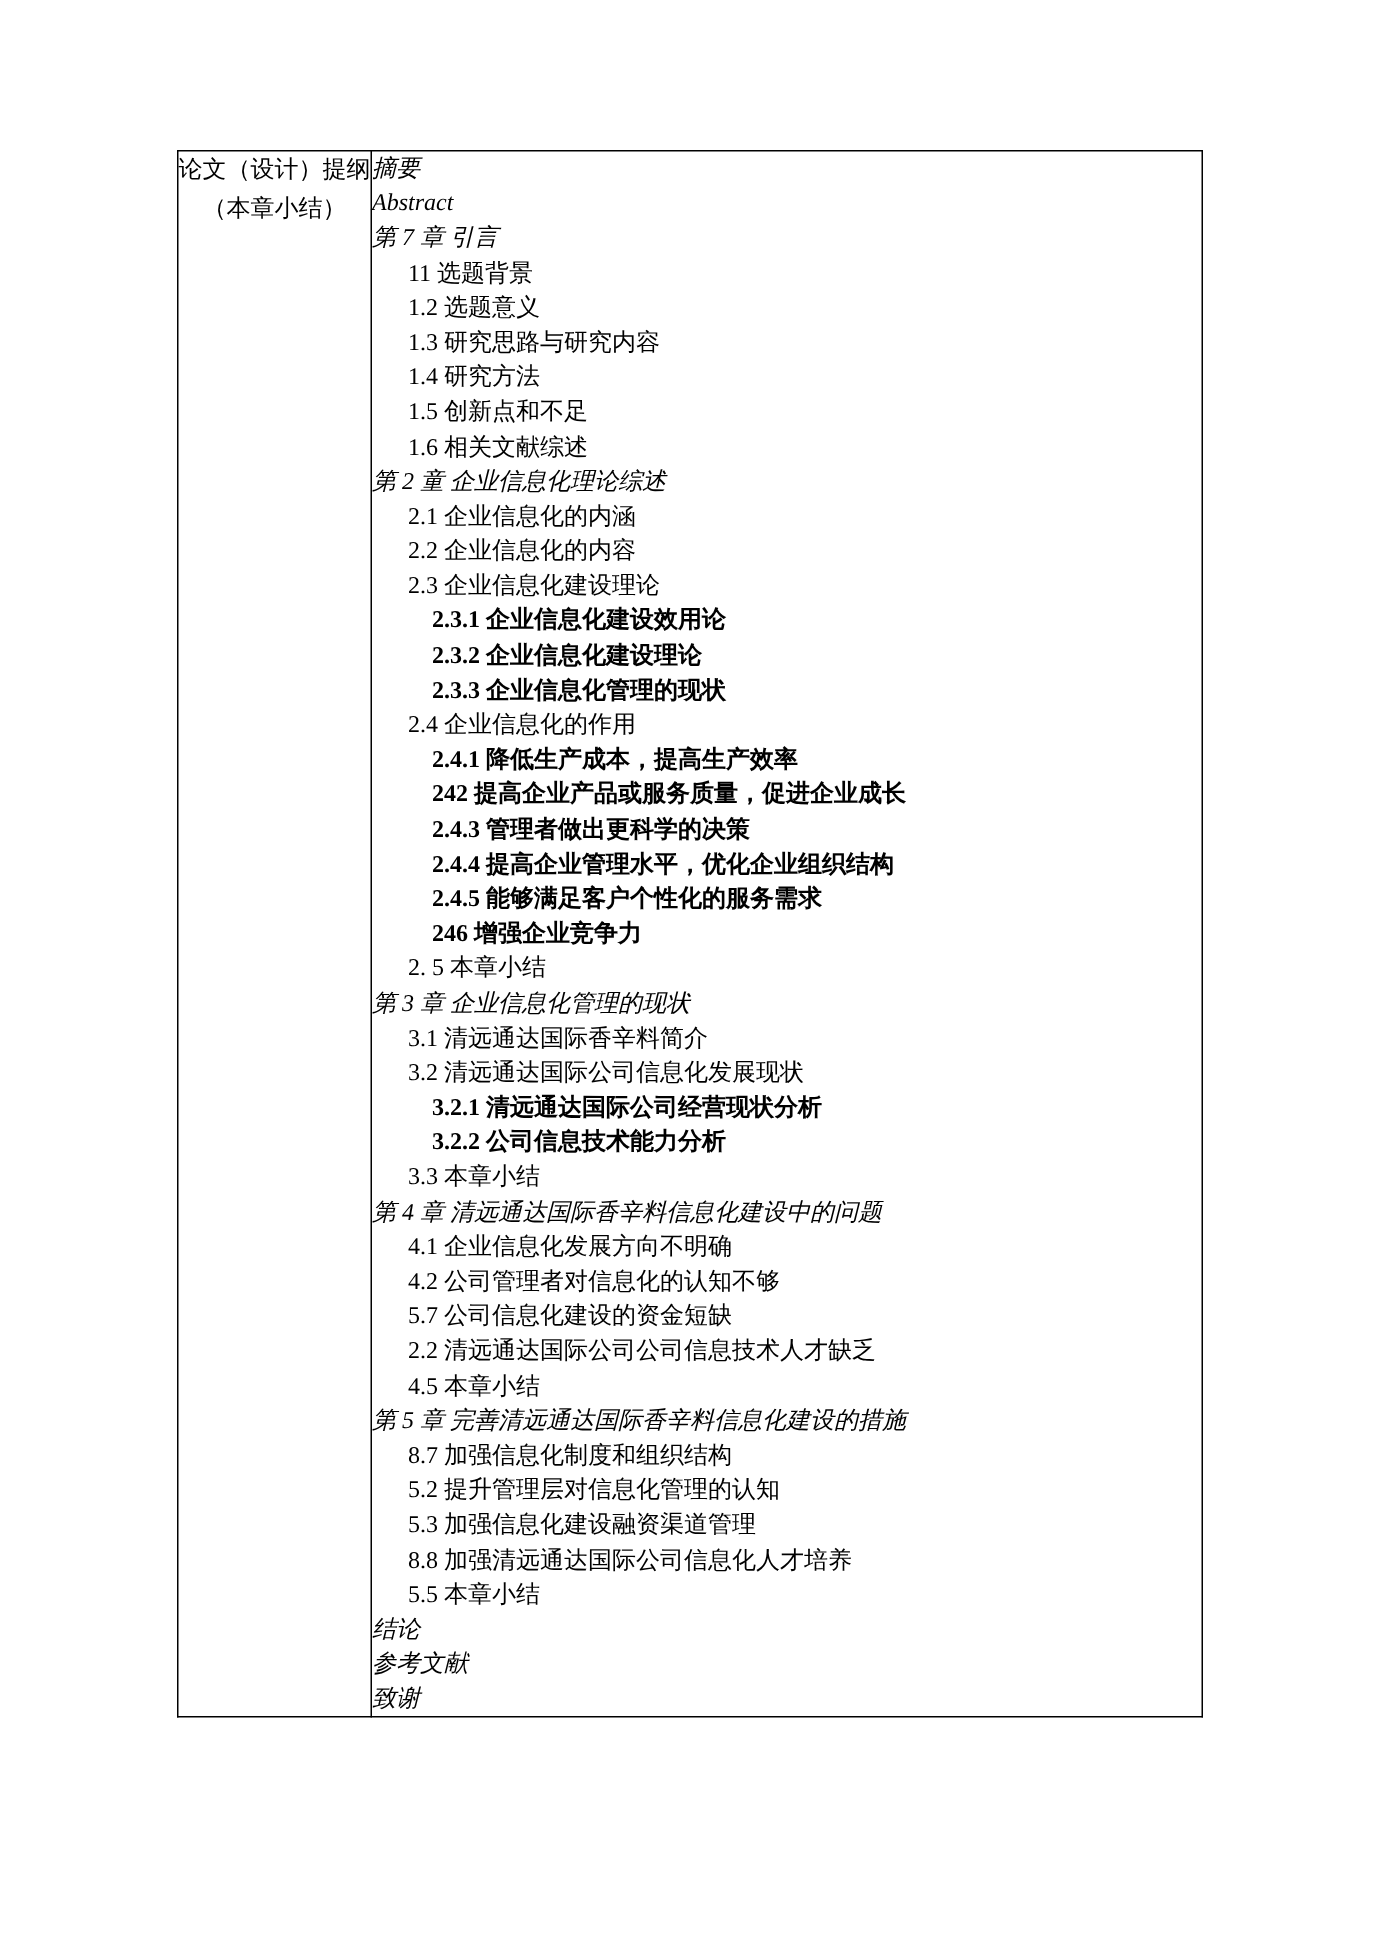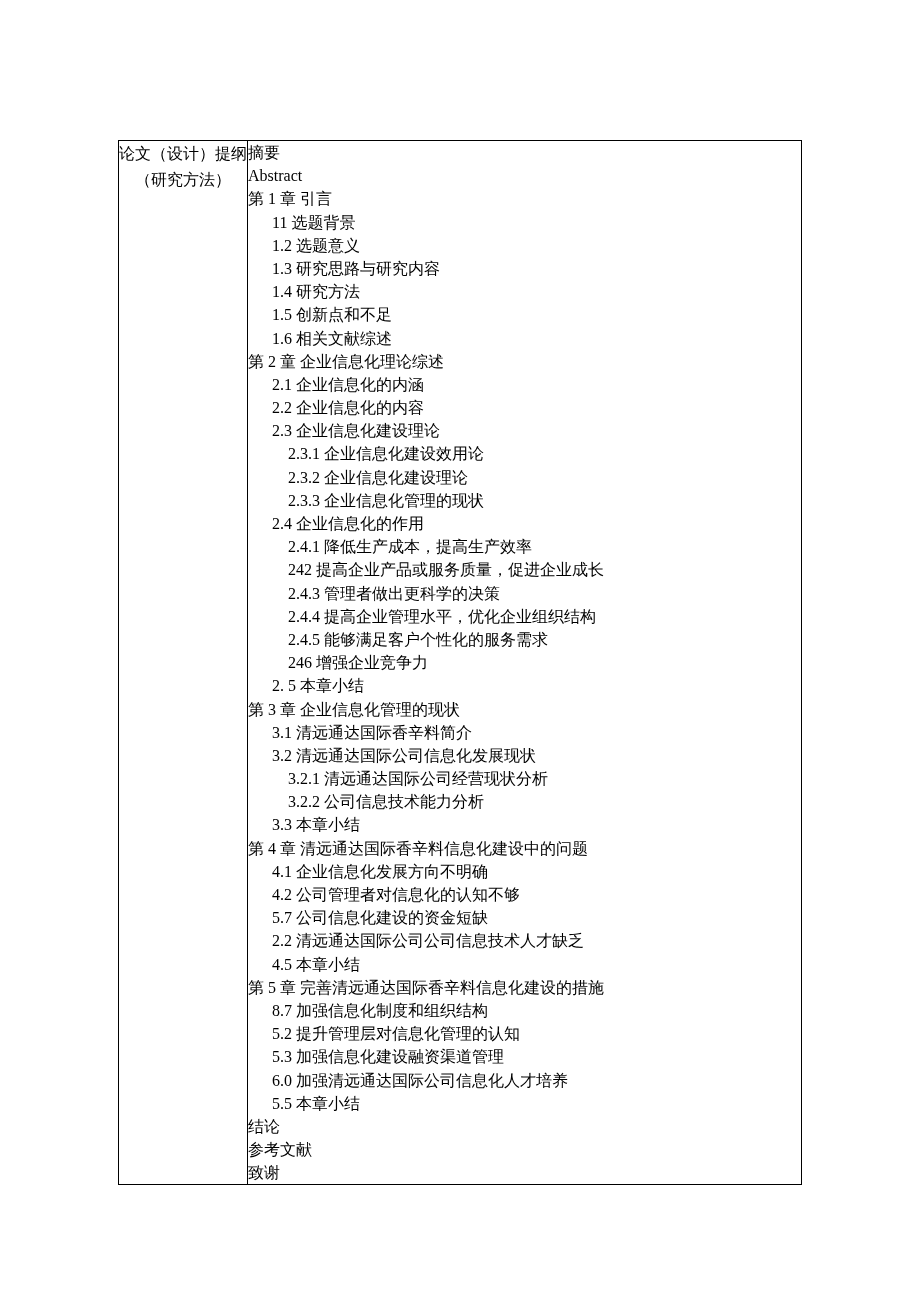--- a/index.html
+++ b/index.html
@@ -11,21 +11,20 @@
     color: #000;
     width: 920px;
   }
   .page {
     padding: 100px 118px 100px 118px;
   }
   table.main {
     border-collapse: collapse;
     width: 100%;
     table-layout: fixed;
-    margin-top: 40px;
   }
   table.main td {
     border: 1px solid #000;
     vertical-align: top;
     padding: 0;
   }
   td.left-col {
     width: 128px;
     vertical-align: middle;
     text-align: center;
@@ -33,41 +32,41 @@
     line-height: 1.6;
   }
   td.right-col {
     padding: 6px 4px 28px 4px;
   }
   .toc-line {
     line-height: 1.45;
     font-size: 16px;
     white-space: nowrap;
   }
-  .indent0 { padding-left: 0px; }
+  .indent0 { padding-left: 0px; font-style: italic; }
   .indent1 { padding-left: 24px; }
-  .indent2 { padding-left: 40px; }
+  .indent2 { padding-left: 40px; font-weight: bold; }
   .italic { font-family: "KaiTi","楷体","SimSun",serif; }
 </style>
 </head>
 <body>
 
 <div class="page">
   <table class="main">
     <tbody>
         <tr>
       <td class="left-col">
         <div>论文（设计）提纲</div>
-        <div>（研究方法）</div>
+        <div>（本章小结）</div>
       </td>
       <td class="right-col">
         <div id="toc-container">
               <div class="toc-line indent0">摘要</div>
               <div class="toc-line indent0">Abstract</div>
-              <div class="toc-line indent0">第 1 章 引言</div>
+              <div class="toc-line indent0">第 7 章 引言</div>
               <div class="toc-line indent1">11 选题背景</div>
               <div class="toc-line indent1">1.2 选题意义</div>
               <div class="toc-line indent1">1.3 研究思路与研究内容</div>
               <div class="toc-line indent1">1.4 研究方法</div>
               <div class="toc-line indent1">1.5 创新点和不足</div>
               <div class="toc-line indent1">1.6 相关文献综述</div>
               <div class="toc-line indent0">第 2 童 企业信息化理论综述</div>
               <div class="toc-line indent1">2.1  企业信息化的内涵</div>
               <div class="toc-line indent1">2.2  企业信息化的内容</div>
               <div class="toc-line indent1">2.3  企业信息化建设理论</div>
@@ -91,21 +90,21 @@
               <div class="toc-line indent0">第 4 章 清远通达国际香辛料信息化建设中的问题</div>
               <div class="toc-line indent1">4.1  企业信息化发展方向不明确</div>
               <div class="toc-line indent1">4.2  公司管理者对信息化的认知不够</div>
               <div class="toc-line indent1">5.7  公司信息化建设的资金短缺</div>
               <div class="toc-line indent1">2.2  清远通达国际公司公司信息技术人才缺乏</div>
               <div class="toc-line indent1">4.5  本章小结</div>
               <div class="toc-line indent0">第 5 章 完善清远通达国际香辛料信息化建设的措施</div>
               <div class="toc-line indent1">8.7  加强信息化制度和组织结构</div>
               <div class="toc-line indent1">5.2  提升管理层对信息化管理的认知</div>
               <div class="toc-line indent1">5.3  加强信息化建设融资渠道管理</div>
-              <div class="toc-line indent1">6.0  加强清远通达国际公司信息化人才培养</div>
+              <div class="toc-line indent1">8.8  加强清远通达国际公司信息化人才培养</div>
               <div class="toc-line indent1">5.5  本章小结</div>
               <div class="toc-line indent0">结论</div>
               <div class="toc-line indent0">参考文献</div>
               <div class="toc-line indent0">致谢</div>
             </div>
       </td>
     </tr>
   </tbody>
     </table>
 </div>

